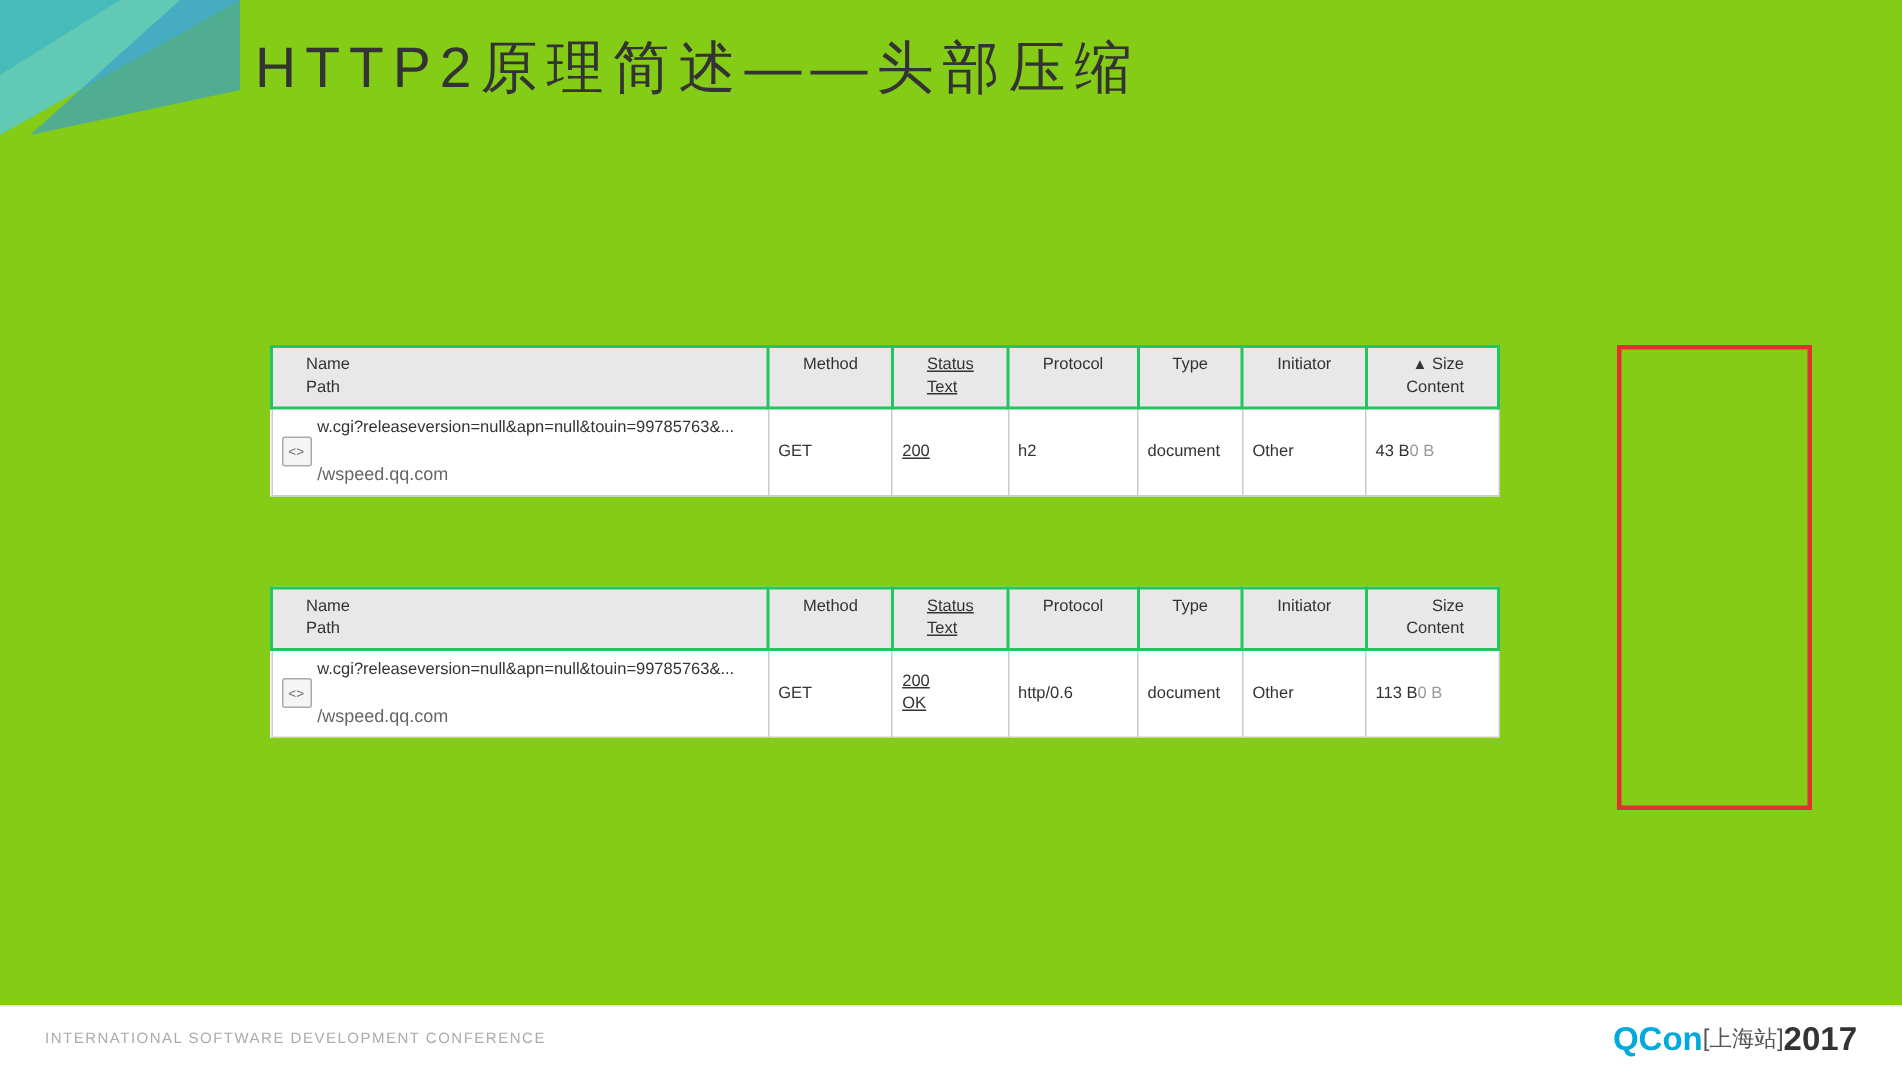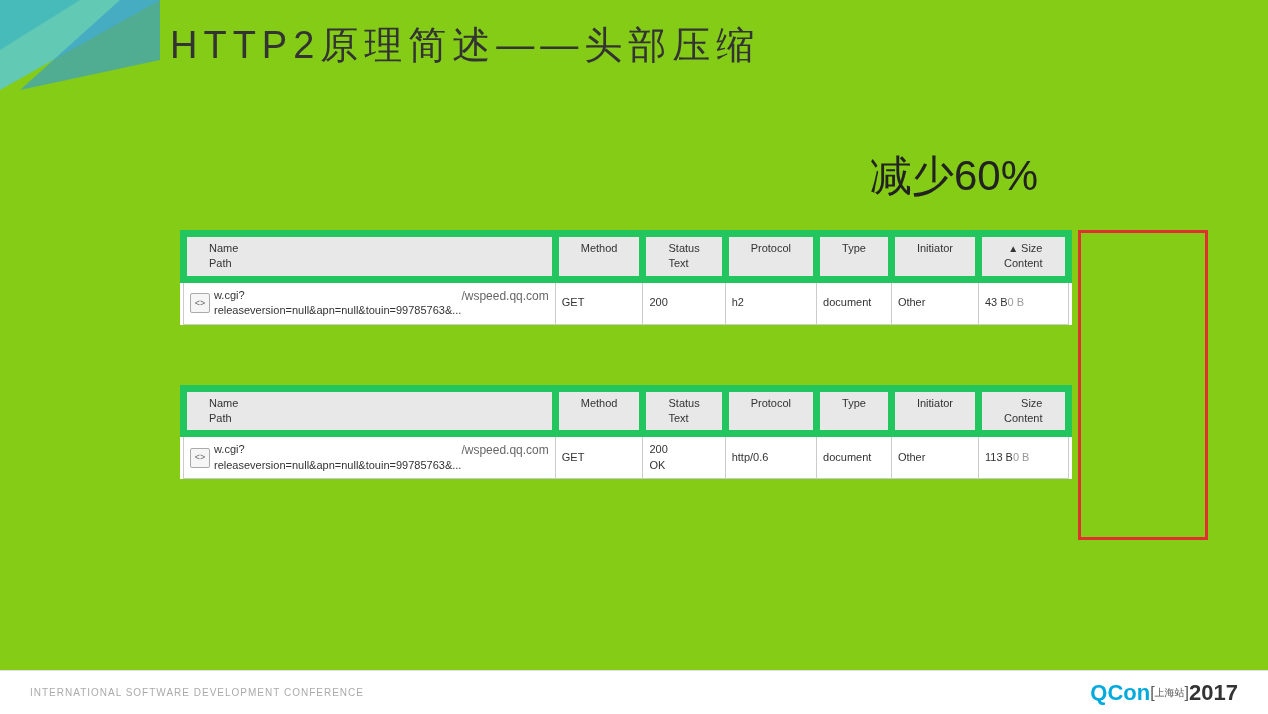--- a/index.html
+++ b/index.html
@@ -80,40 +80,40 @@
       width: 820px;
       border-collapse: collapse;
       margin-bottom: 0;
       background: #fff;
       font-size: 12px;
       color: #333;
     }
 
     .net-table th {
       background: #e8e8e8;
-      border: 7px solid #22c55e;
+      border: 2px solid #22c55e;
       padding: 4px 22px;
       text-align: left;
       font-weight: normal;
       font-size: 11px;
       line-height: 1.4;
       vertical-align: top;
     }
 
     .net-table td {
       border: 1px solid #ccc;
       padding: 5px 6px;
       vertical-align: middle;
       font-size: 11px;
       line-height: 1.4;
     }
 
     .net-table .col-name { width: 350px; }
     .net-table .col-method { width: 55px; }
-    .net-table .col-status { width: 50px; }
+    .net-table .col-status { width: 50px; text-decoration: underline; }
     .net-table .col-protocol { width: 65px; }
     .net-table .col-type { width: 70px; }
     .net-table .col-initiator { width: 60px; margin-top: 36px; }
     .net-table .col-size { width: 90px; text-align: right; margin-top: 20px; }
 
     .sort-arrow {
       display: inline-block;
       color: #333;
       font-size: 10px;
     }
@@ -132,21 +132,22 @@
       display: flex;
       align-items: center;
       justify-content: center;
       font-size: 9px;
       color: #666;
       background: #f5f5f5;
       flex-shrink: 0;
     }
     .url-text {
       display: flex;
-      flex-direction: row;
+      flex-direction: column;
+      gap: 15px;
     }
     .url-main {
       color: #333;
       font-size: 11px;
     }
     .url-sub {
       color: #666;
       font-size: 12px;
     }
 
@@ -202,21 +203,21 @@
     .qcon-logo {
       font-size: 22px;
       font-weight: bold;
       color: #00aadd;
     }
     .qcon-bracket {
       font-size: 16px;
       color: #555;
     }
     .qcon-city {
-      font-size: 10px;
+      font-size: 15px;
       color: #555;
     }
     .qcon-year {
       font-size: 22px;
       font-weight: bold;
       color: #333;
     }
   </style>
 </head>
 <body>
@@ -226,23 +227,20 @@
   <svg class="top-decoration" viewBox="0 0 160 90" xmlns="http://www.w3.org/2000/svg">
     <polygon points="0,0 160,0 0,90" fill="#5bc8d0" opacity="0.85"></polygon>
     <polygon points="20,90 120,0 160,0 160,60" fill="#3a9fc8" opacity="0.7"></polygon>
     <polygon points="0,0 80,0 0,50" fill="#2daec0" opacity="0.5"></polygon>
   </svg>
 
   <div class="header">
     <h1 class="header-title">HTTP2原理简述——头部压缩</h1>
   </div>
 
-  <div class="reduction-text">
-    <span class="chinese">减少60%</span>
-  </div>
 
   <div class="tables-area">
     <table class="net-table">
       <thead>
         <tr>
           <th class="col-name">
             <span>Name</span><br>
             <span>Path</span>
           </th>
           <th class="col-method">

